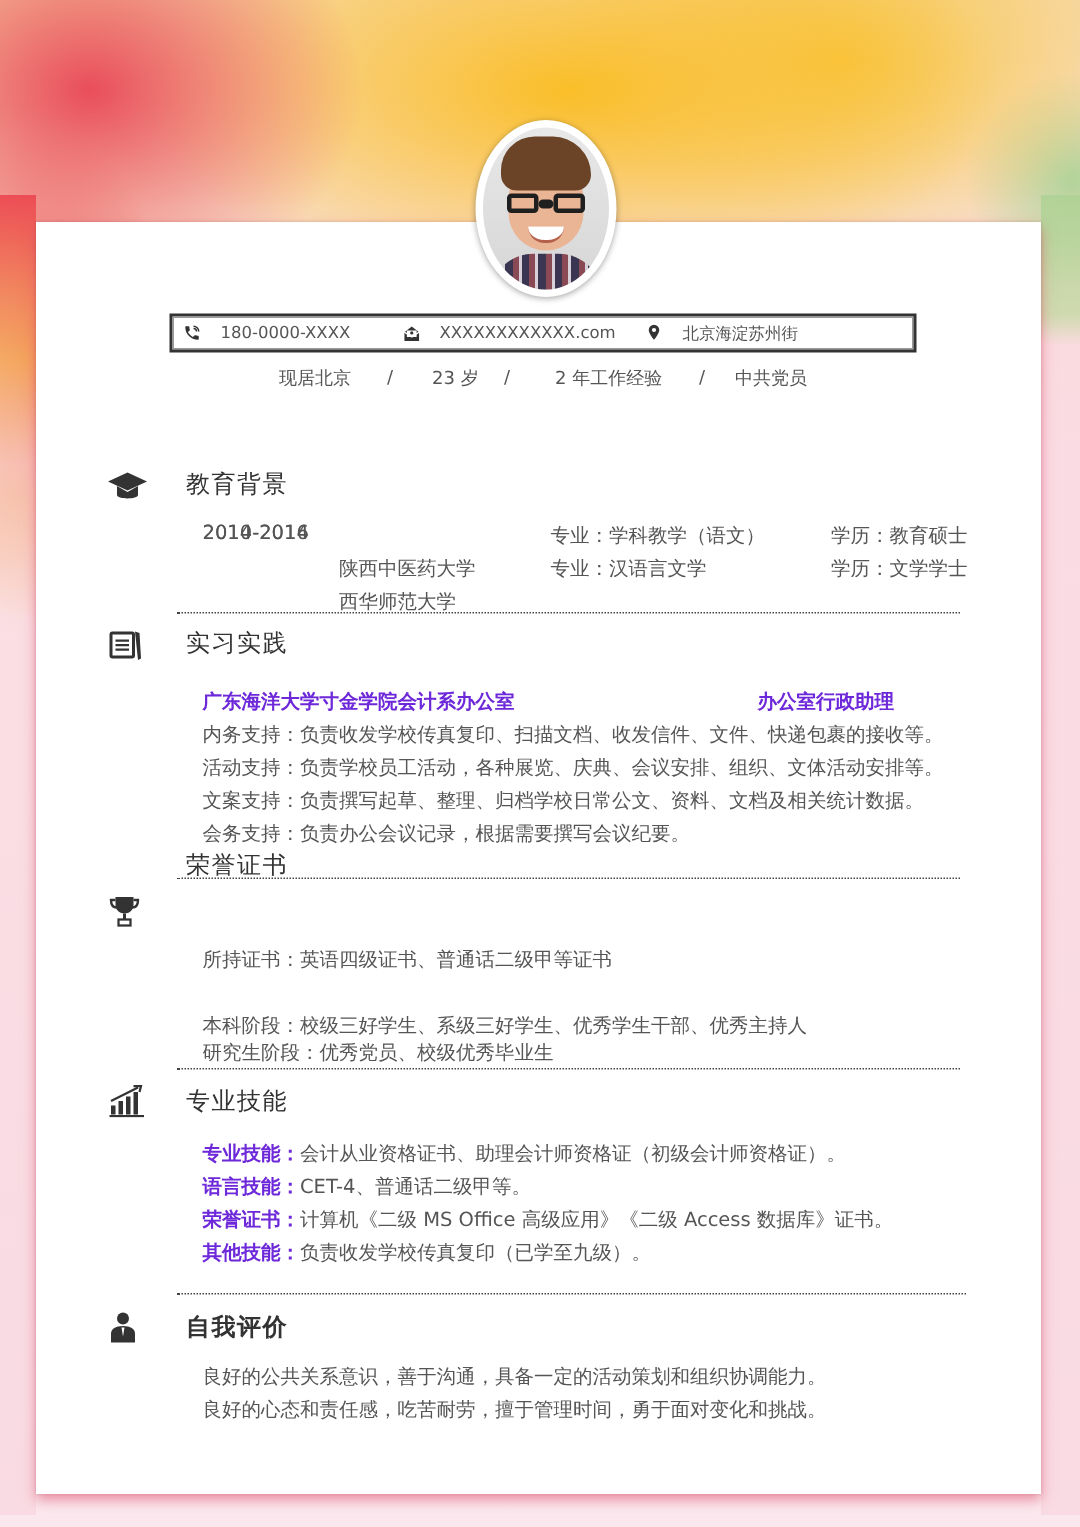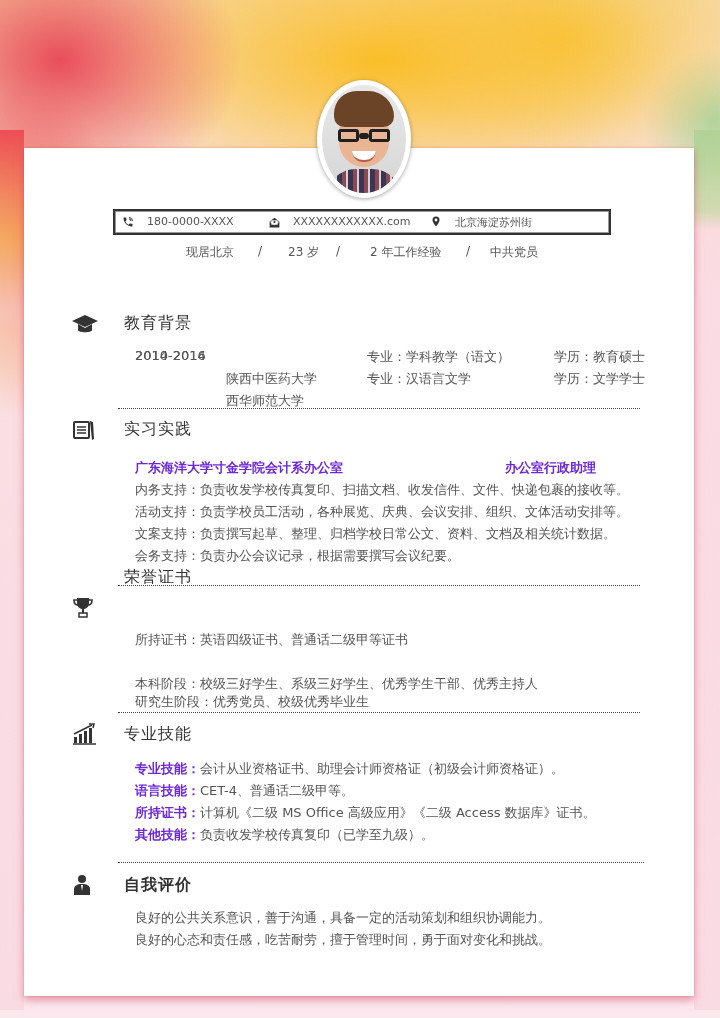--- a/index.html
+++ b/index.html
@@ -191,21 +191,21 @@
       <rect x="12" y="8" width="3" height="12" fill="#333"></rect>
       <rect x="17" y="5" width="3" height="15" fill="#333"></rect>
       <line x1="1" y1="21" x2="24" y2="21" stroke="#333" stroke-width="1.5"></line>
       <path d="M2 11 L20 2" stroke="#333" stroke-width="1.5"></path>
       <path d="M17 1 L22 1 L21 5" fill="none" stroke="#333" stroke-width="1.5"></path>
     </svg>
 </div>
 <div class="section-title" style="top:724px;">专业技能</div>
 <div class="row" style="left:135px;top:760px;"><b>专业技能：</b><span>会计从业资格证书、助理会计师资格证（初级会计师资格证）。</span></div>
 <div class="row" style="left:135px;top:782px;"><b>语言技能：</b><span>CET-4、普通话二级甲等。</span></div>
-<div class="row" style="left:135px;top:804px;"><b>所持证书：</b><span>计算机《二级 MS Office 高级应用》《二级 Access 数据库》证书。</span></div>
+<div class="row" style="left:135px;top:804px;"><b>荣誉证书：</b><span>计算机《二级 MS Office 高级应用》《二级 Access 数据库》证书。</span></div>
 <div class="row" style="left:135px;top:826px;"><b>其他技能：</b><span>负责收发学校传真复印（已学至九级）。</span></div>
 <div class="divider" style="top:862px;width:526px;"></div>
 
 <div class="section-icon" style="left:72px;top:874px;">
   <svg width="20" height="22" viewBox="0 0 20 22">
       <circle cx="10" cy="5" r="4" fill="#333"></circle>
       <path d="M2 21 V15 C2 12 5 10 10 10 C15 10 18 12 18 15 V21 Z" fill="#333"></path>
       <path d="M9 11 L10 17 L11 11 Z" fill="#fff"></path>
     </svg>
 </div>

